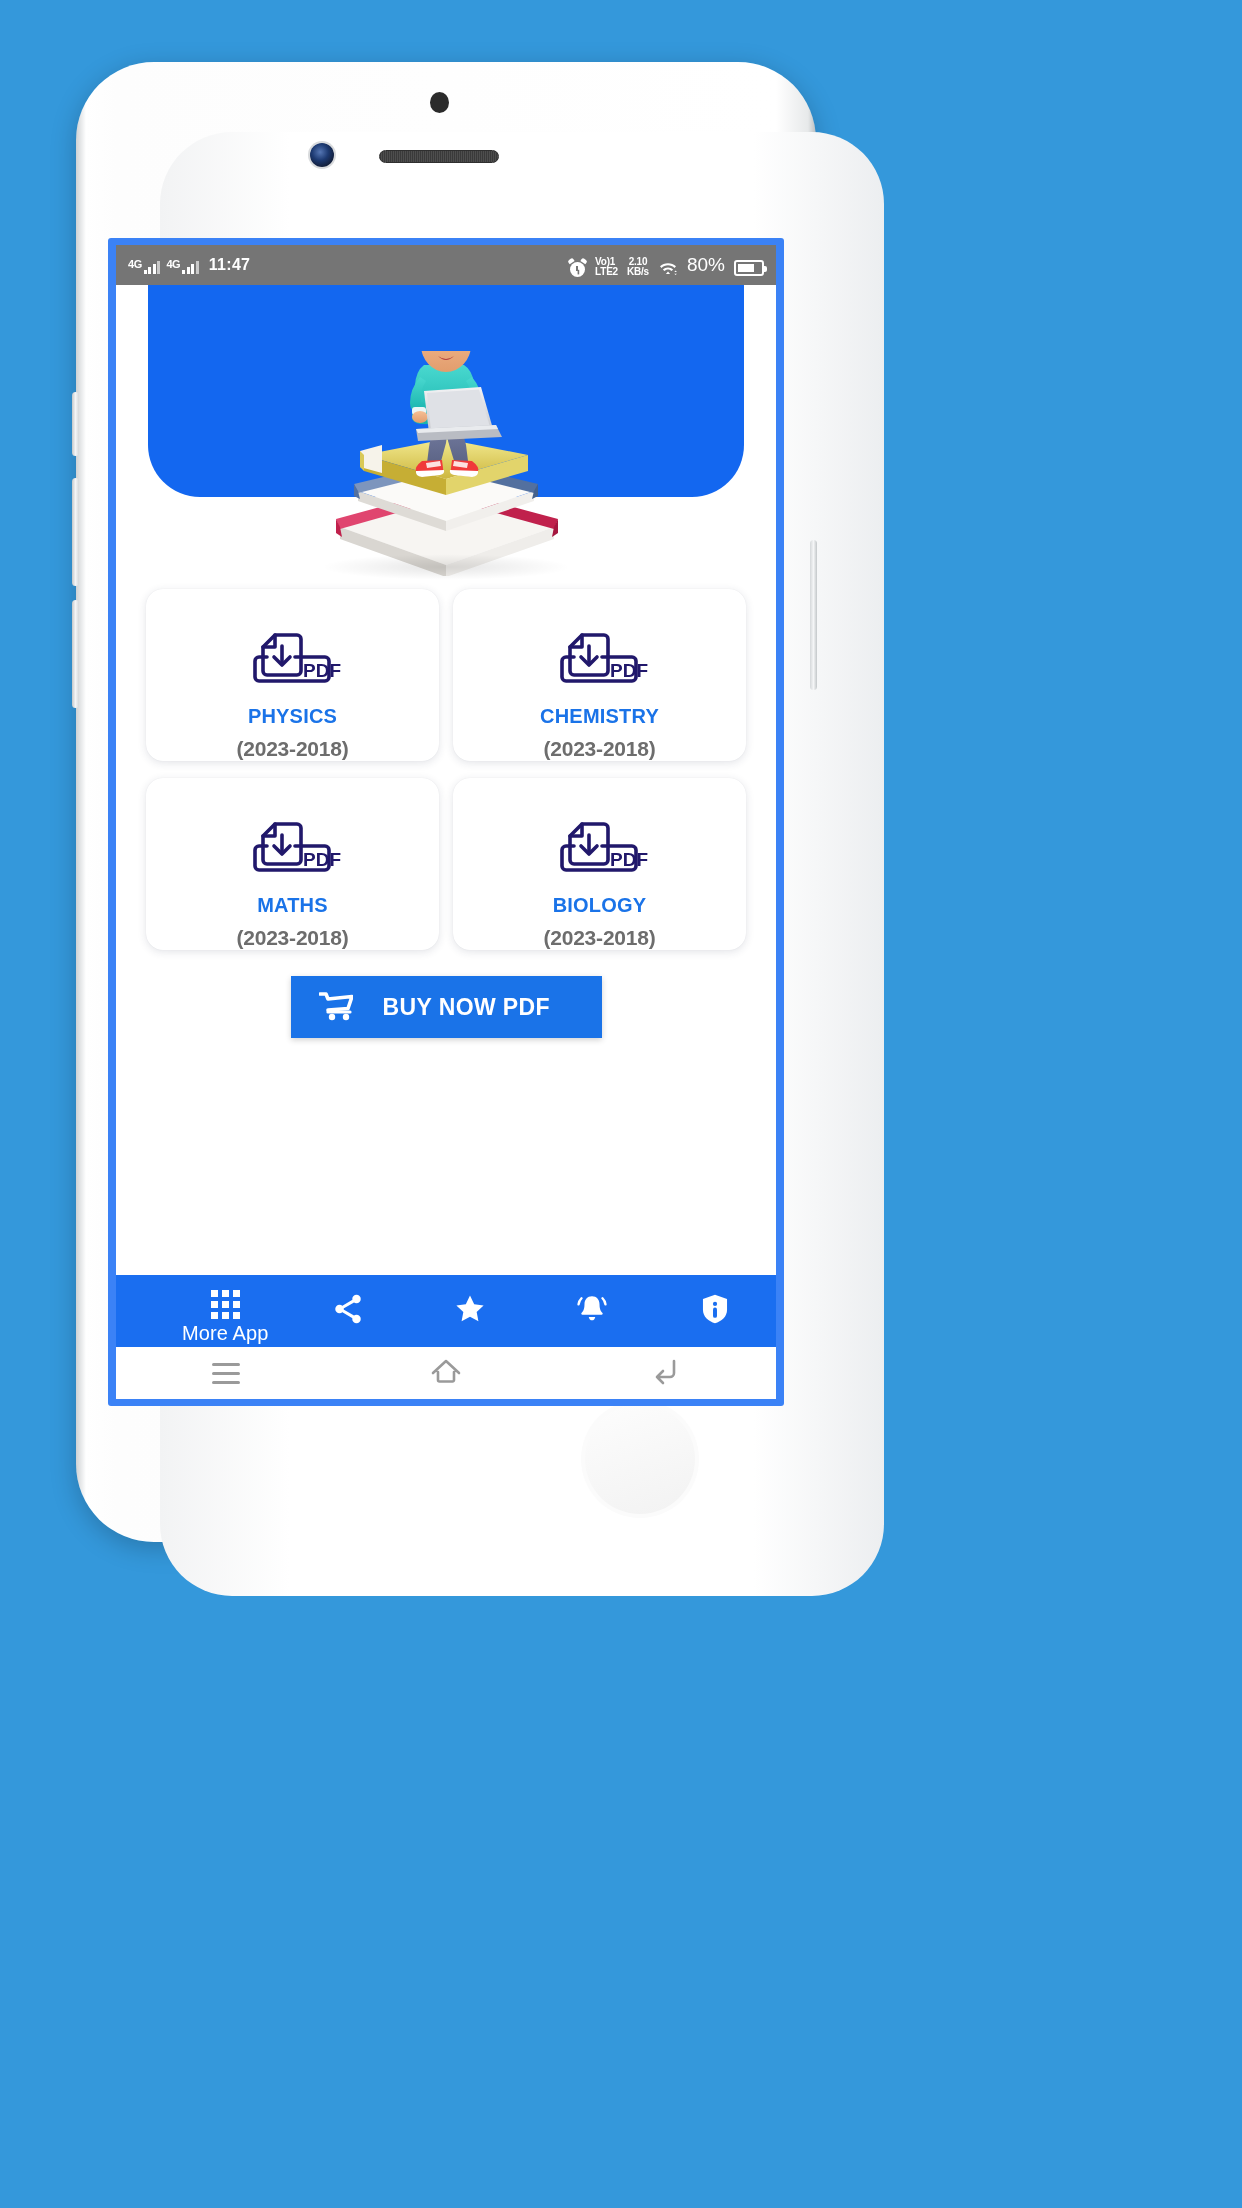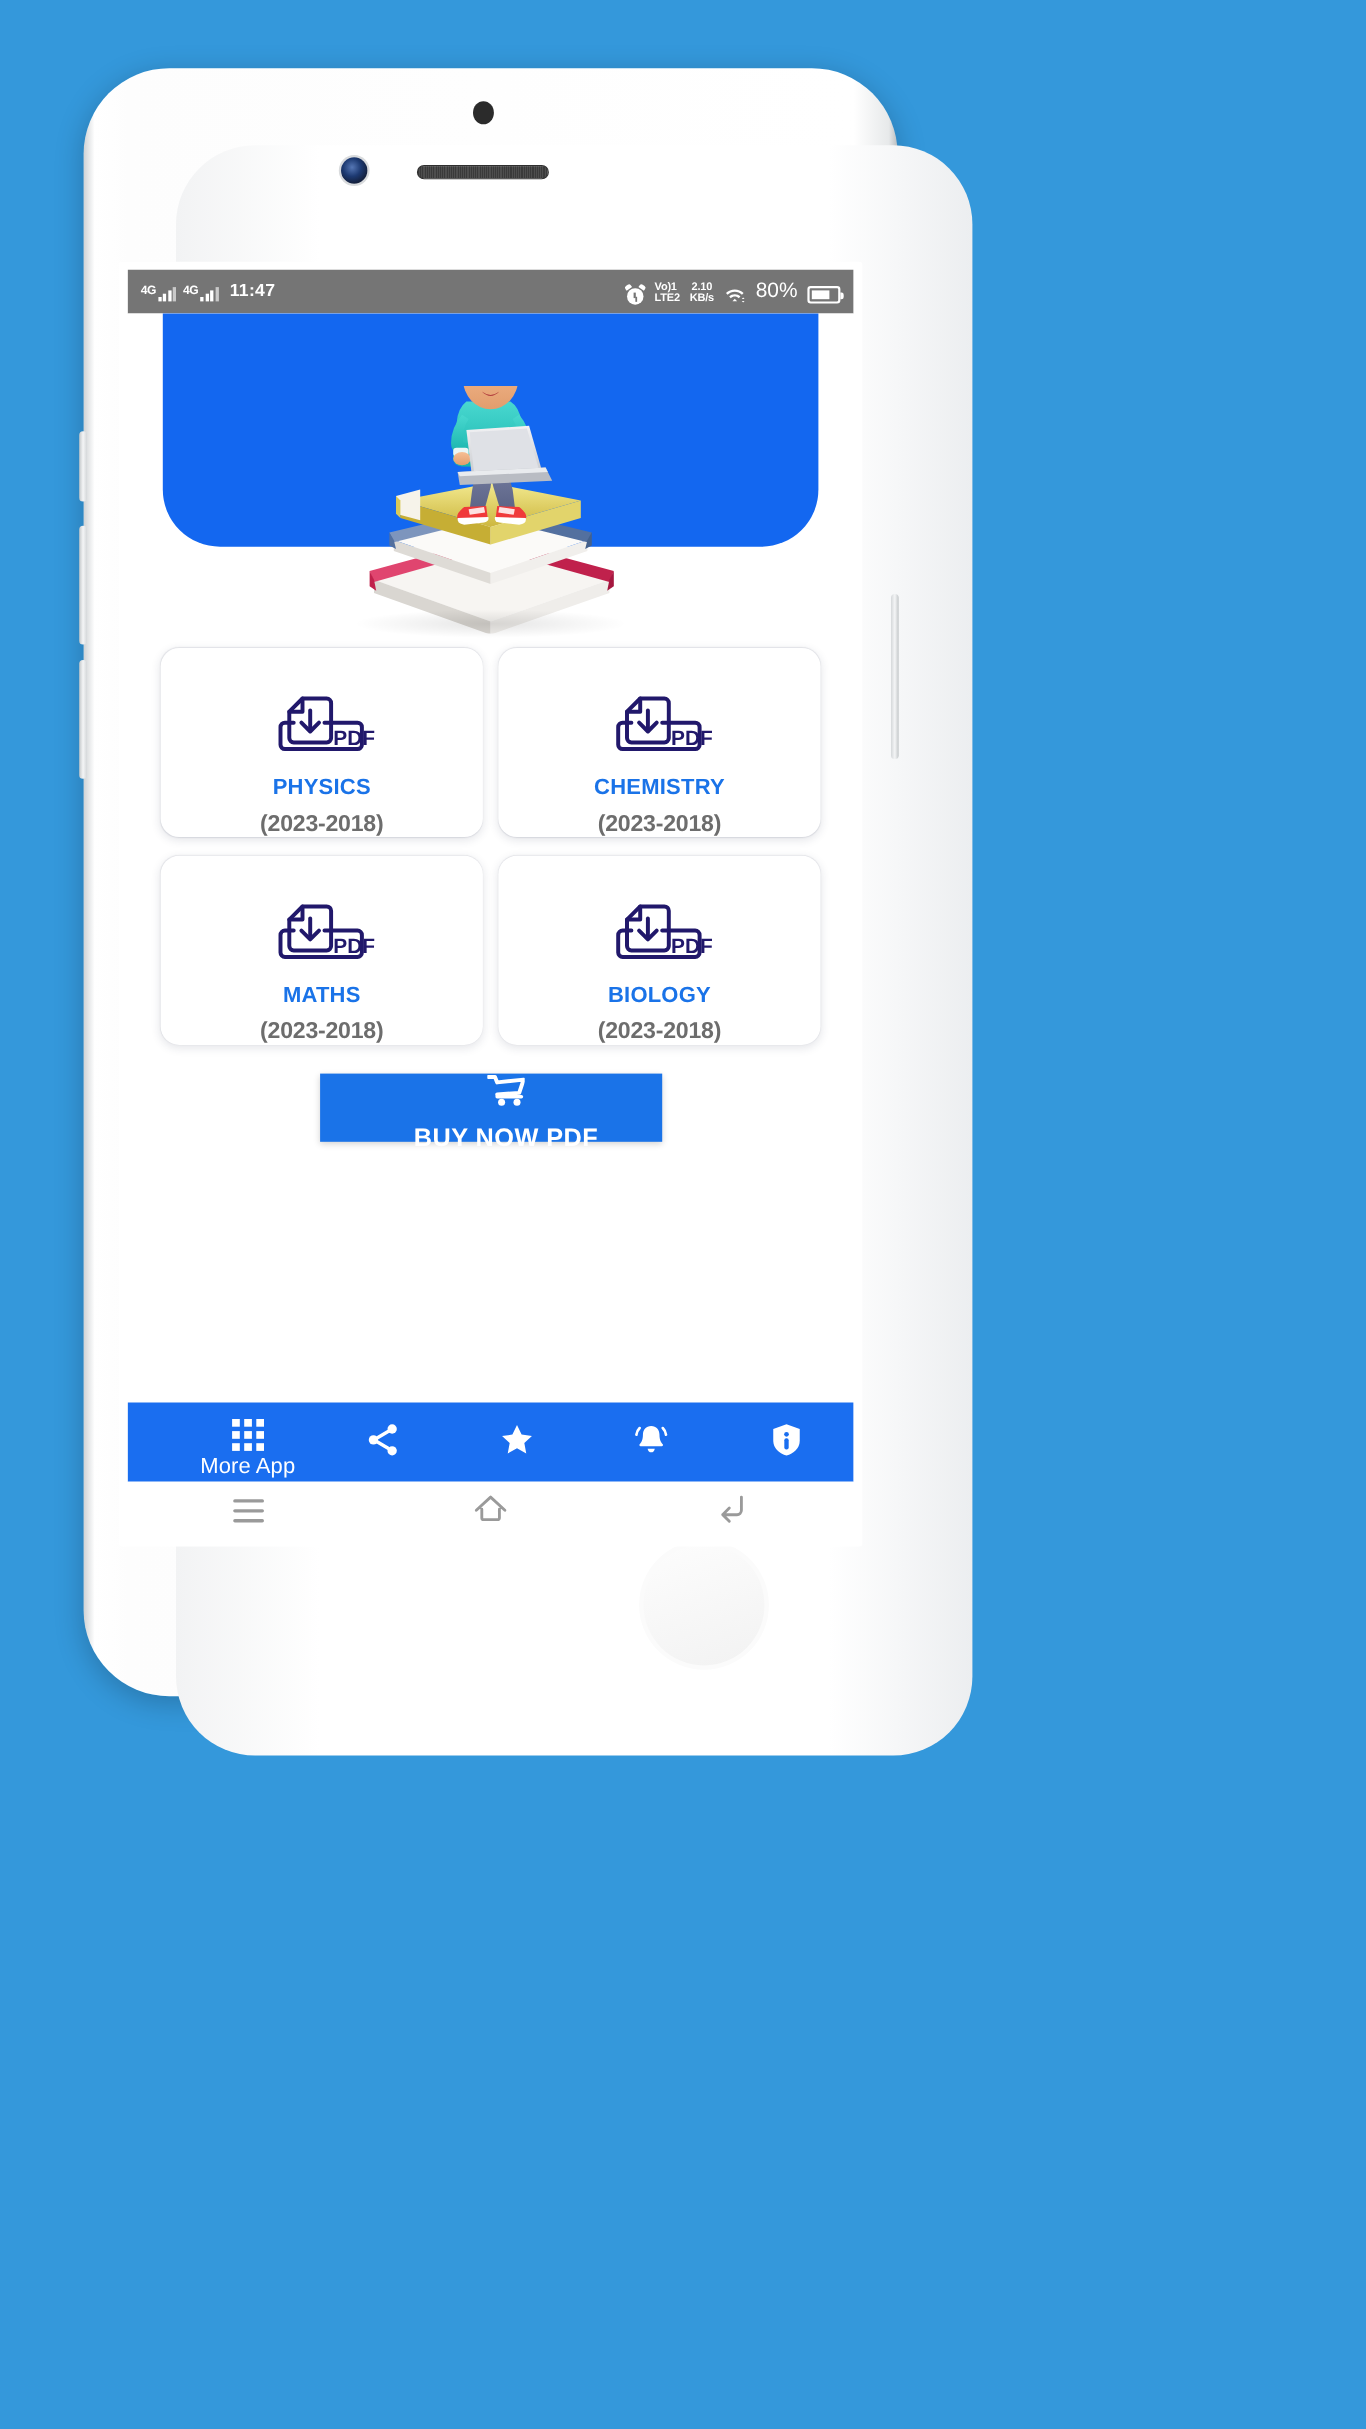--- a/index.html
+++ b/index.html
@@ -58,21 +58,21 @@
     z-index:-1;
   }
   .home-button-inner{
     position:absolute; left:4px; top:4px; right:4px; bottom:4px; border-radius:50%;
     background:linear-gradient(160deg,#fdfdfd,#f2f2f2);
   }
 
   
   .screen-bezel{
     position:absolute; left:108px; top:238px; width:676px; height:1168px;
-    background:#ffffff; border-radius:3px;text-decoration:underline;
+    background:#3b82f6; border-radius:3px;text-decoration:underline;
   }
   .screen{
     position:absolute; left:8px; top:7px; width:660px; height:1154px;
     background:#ffffff; overflow:hidden;
   }
 
   
   .statusbar{
     height:40px; background:#757575; display:flex; align-items:center;
     padding:0 12px; color:#fff;
@@ -157,23 +157,22 @@
     margin-top:14px; color:#1a73e8; font-size:20px; font-weight:bold; letter-spacing:.2px;
   }
   .card-sub{
     margin-top:9px; color:#6d6d6d; font-size:21px; font-weight:bold; letter-spacing:-.2px;
   }
 
   
   .buy-wrap{ padding:26px 30px 0 30px; display:flex; justify-content:center; }
   .buy-btn{
     width:311px; height:62px; background:#1a73e8; border:none; cursor:pointer;
-    display:flex; align-items:center; gap:12px; padding-left:28px;
+    display:flex; align-items:center; gap:30px; padding-left:28px;
     box-shadow:0 2px 6px rgba(0,0,0,.18);
-    flex-direction:column;
   }
   .buy-label{ color:#fff; font-size:23px; font-weight:bold; letter-spacing:.4px; }
 
   
   .bottomnav{
     position:absolute; left:0; right:0; bottom:52px; height:72px;
     background:#1a6ef0; display:flex; align-items:center;
   }
   .nav-item{
     flex:1; display:flex; flex-direction:column; align-items:center; justify-content:center;

